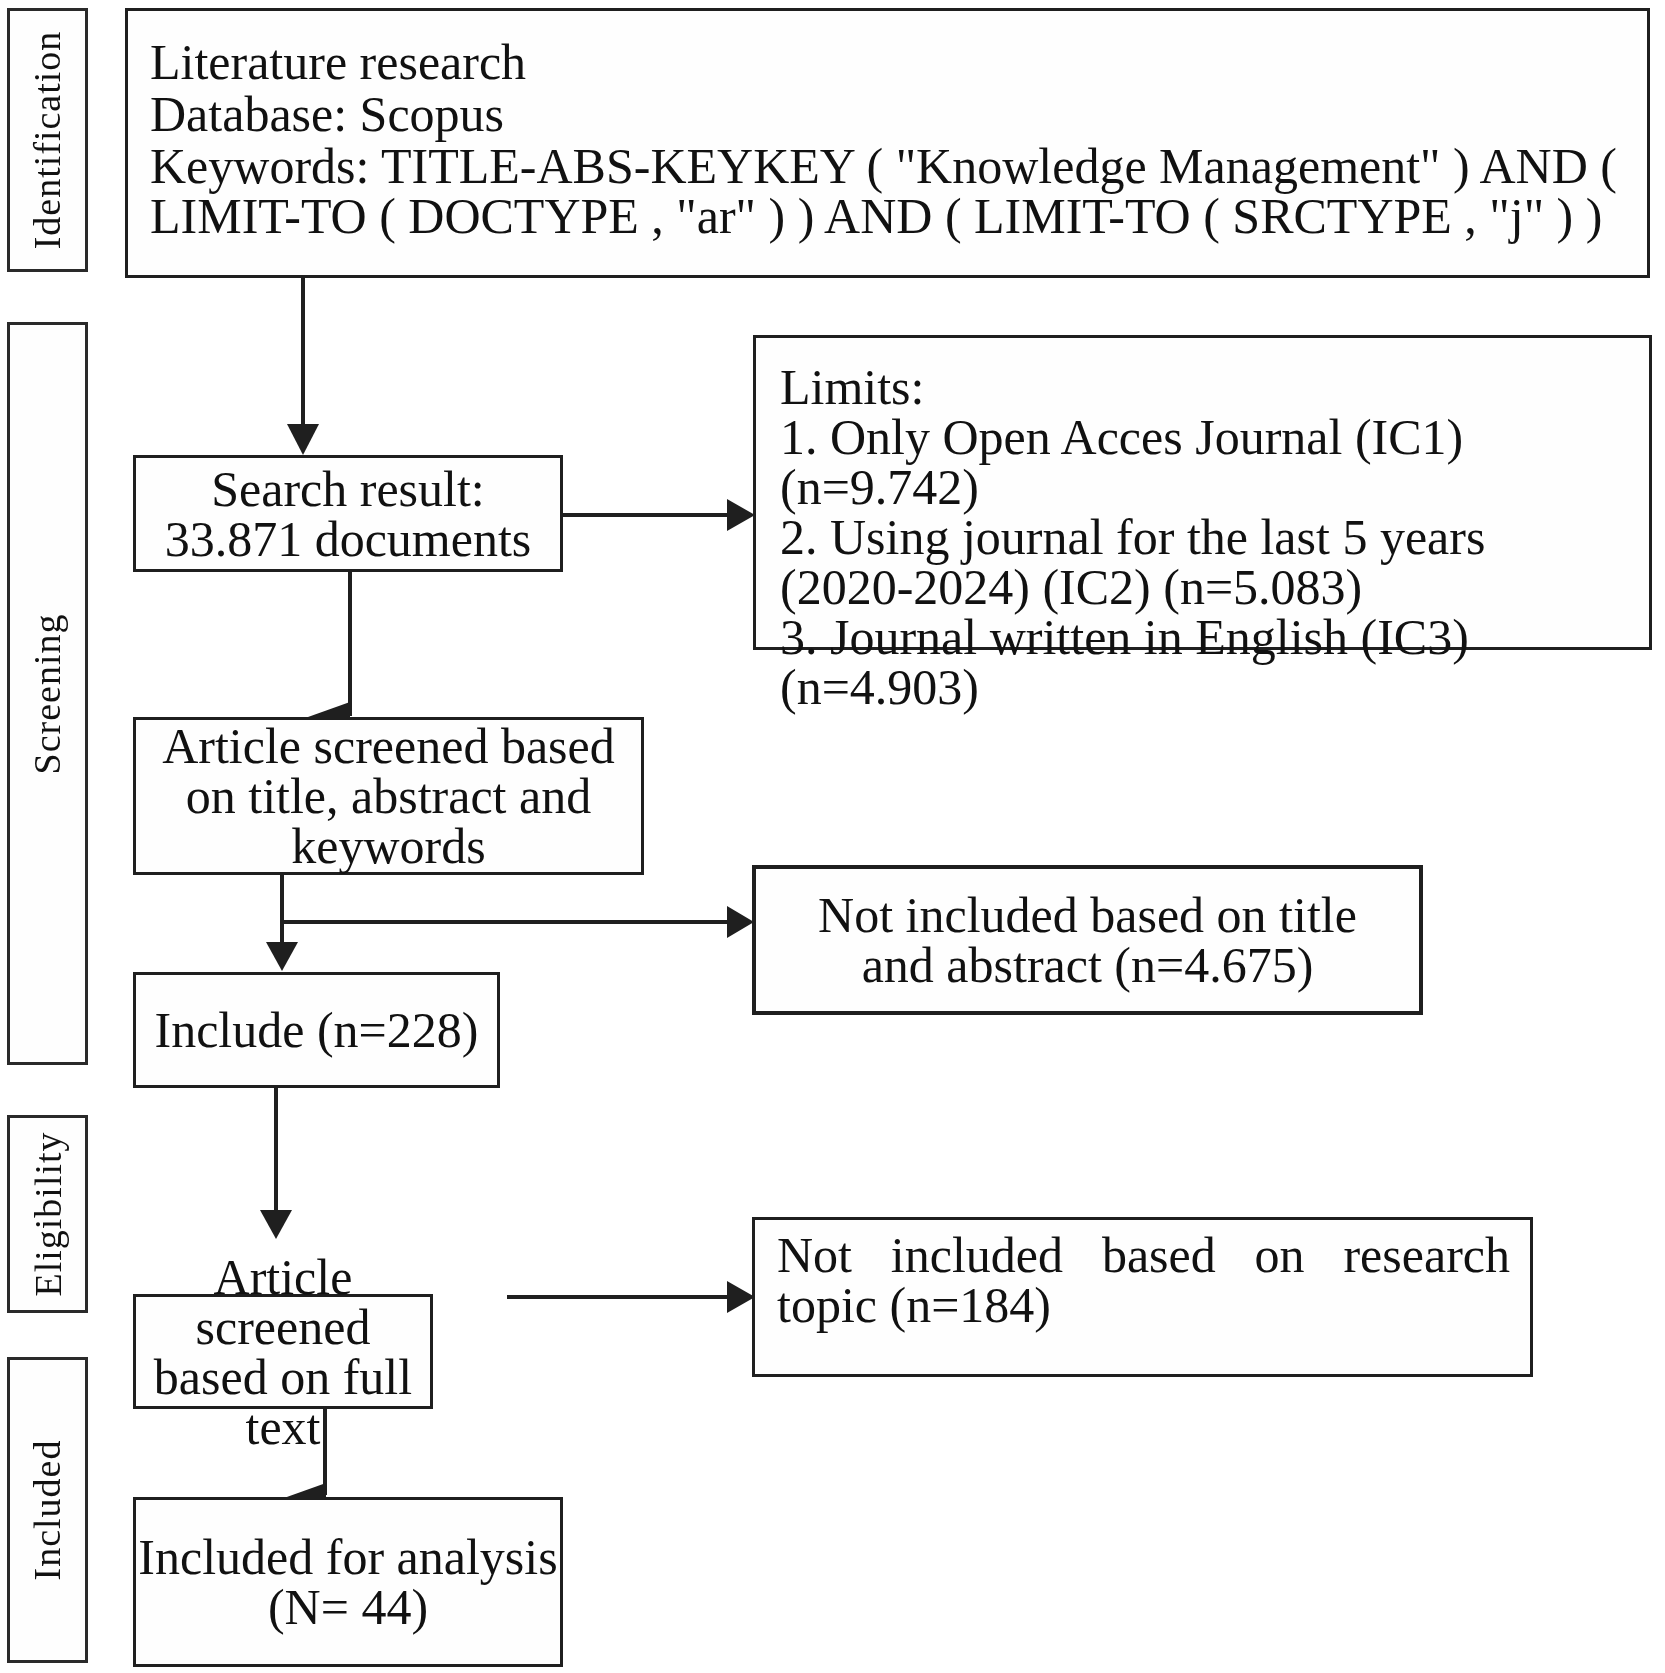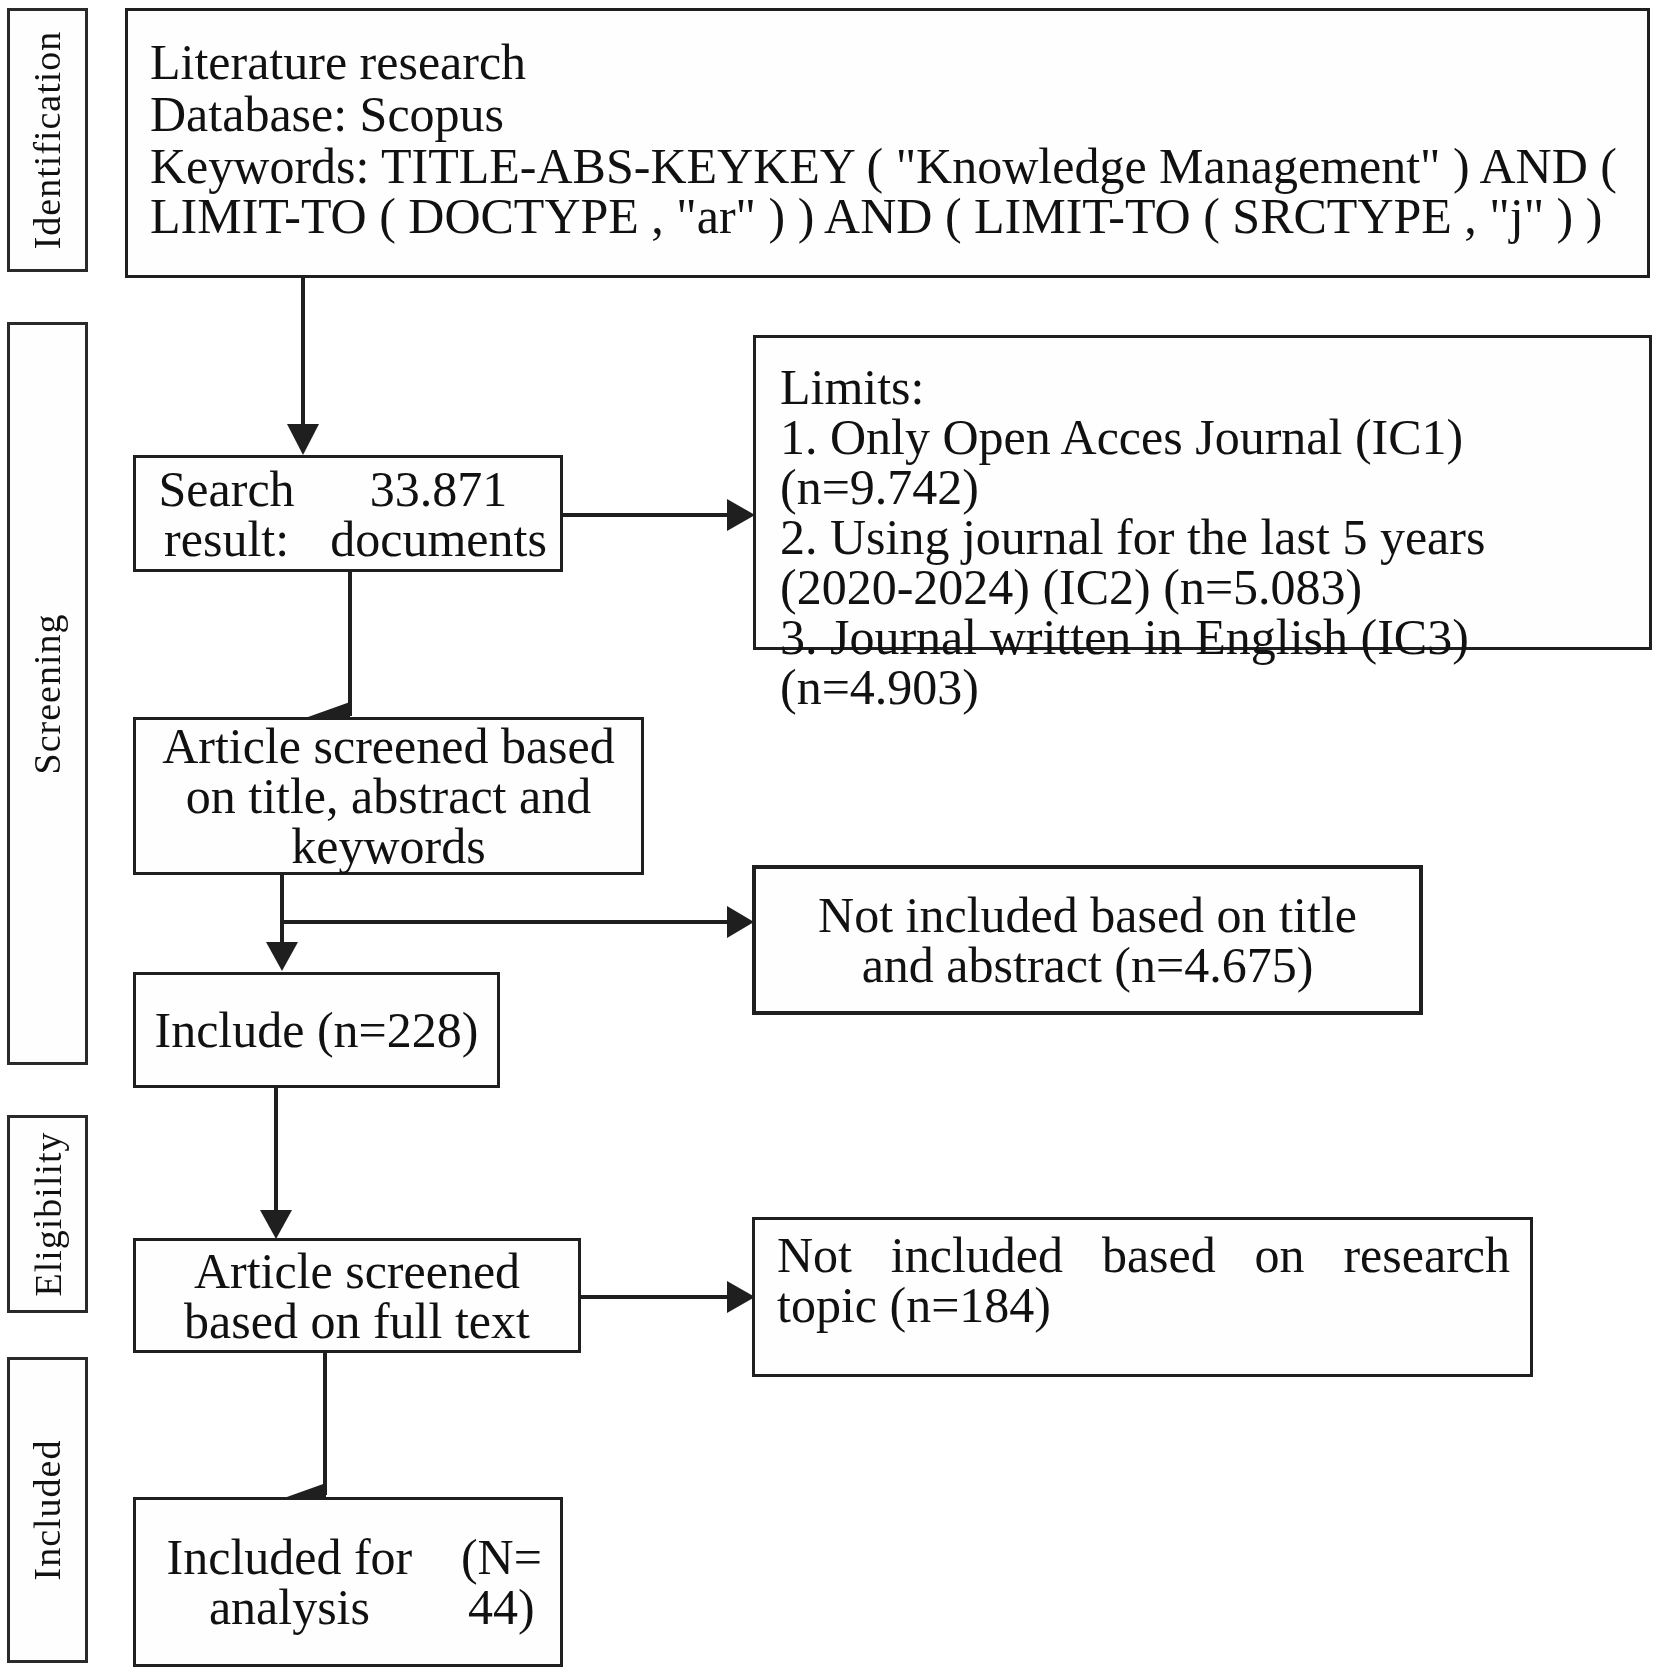--- a/index.html
+++ b/index.html
@@ -21,21 +21,21 @@
   }
   .box {
     position: absolute;
     border: 3px solid #1f1f1f;
     background: #fefefe;
     box-sizing: border-box;
     font-size: 50px;
     line-height: 50px;
   }
   .box.center {
-    display: flex; flex-direction: row;
+    display: flex; flex-direction: column;
     align-items: center; justify-content: center;
     text-align: center;
   }
   .box.leftalign { text-align: left; }
   .stage {
     position: absolute;
     left: 7px; width: 81px;
     border: 3px solid #2a2a2a;
     background: #fefefe;
     box-sizing: border-box;
@@ -50,21 +50,21 @@
   }
   
   .b-literature { left: 125px; top: 8px;    width: 1525px; height: 270px; padding: 26px 22px 20px 22px; }
   .b-literature .ln { min-height: 52px; }
   .b-search     { left: 133px; top: 455px;  width: 430px;  height: 117px; }
   .b-limits     { left: 753px; top: 335px;  width: 899px;  height: 315px; padding: 24px 20px 24px 24px; }
   .b-limits .ln { min-height: 50px; }
   .b-screen1    { left: 133px; top: 717px;  width: 511px;  height: 158px; padding: 16px 10px; }
   .b-notinc1    { left: 752px; top: 865px;  width: 671px;  height: 150px; border-width: 4px; padding: 0 30px; }
   .b-include    { left: 133px; top: 972px;  width: 367px;  height: 116px; }
-  .b-screen2    { left: 133px; top: 1238px; width: 448px;  height: 115px; padding: 0 4px; }
+  .b-screen2    { left: 133px; top: 1294px; width: 300px;  height: 115px; padding: 0 4px; }
   .b-notinc2    { left: 752px; top: 1217px; width: 781px;  height: 160px; padding: 10px 20px 10px 22px;
                   display: flex; flex-direction: column; justify-content: flex-start; }
   .b-notinc2 .just { text-align: justify; text-align-last: left; }
   .b-included   { left: 133px; top: 1497px; width: 430px;  height: 170px; }
   
   .s-identification { top: 8px;    height: 264px; }
   .s-screening      { top: 322px;  height: 743px; }
   .s-eligibility    { top: 1115px; height: 198px; }
   .s-included       { top: 1357px; height: 306px; }
 </style>

